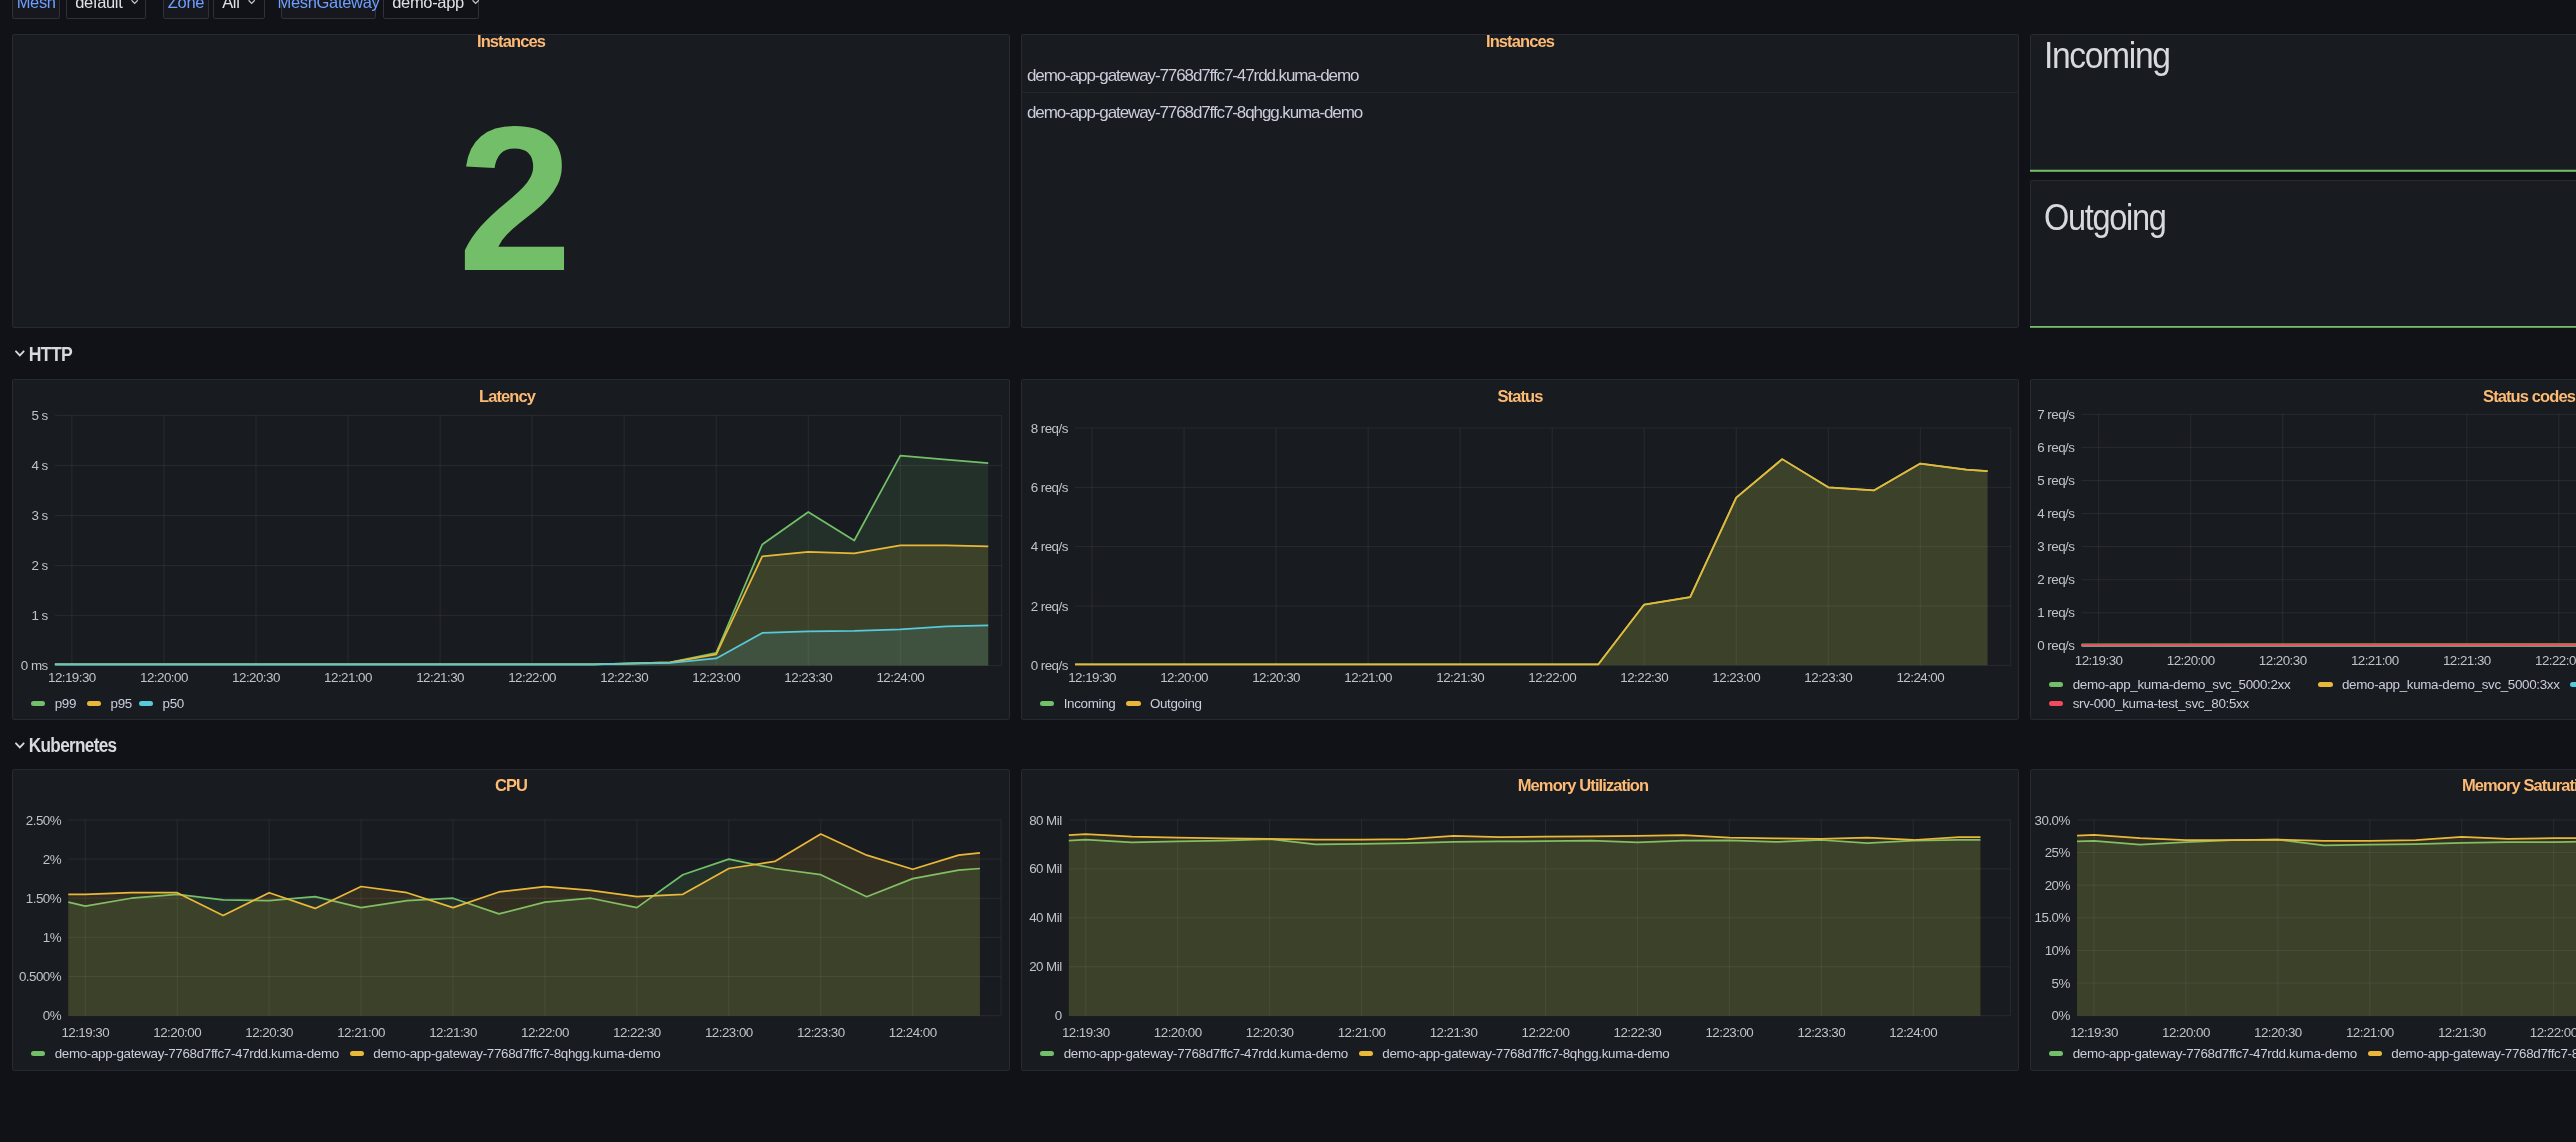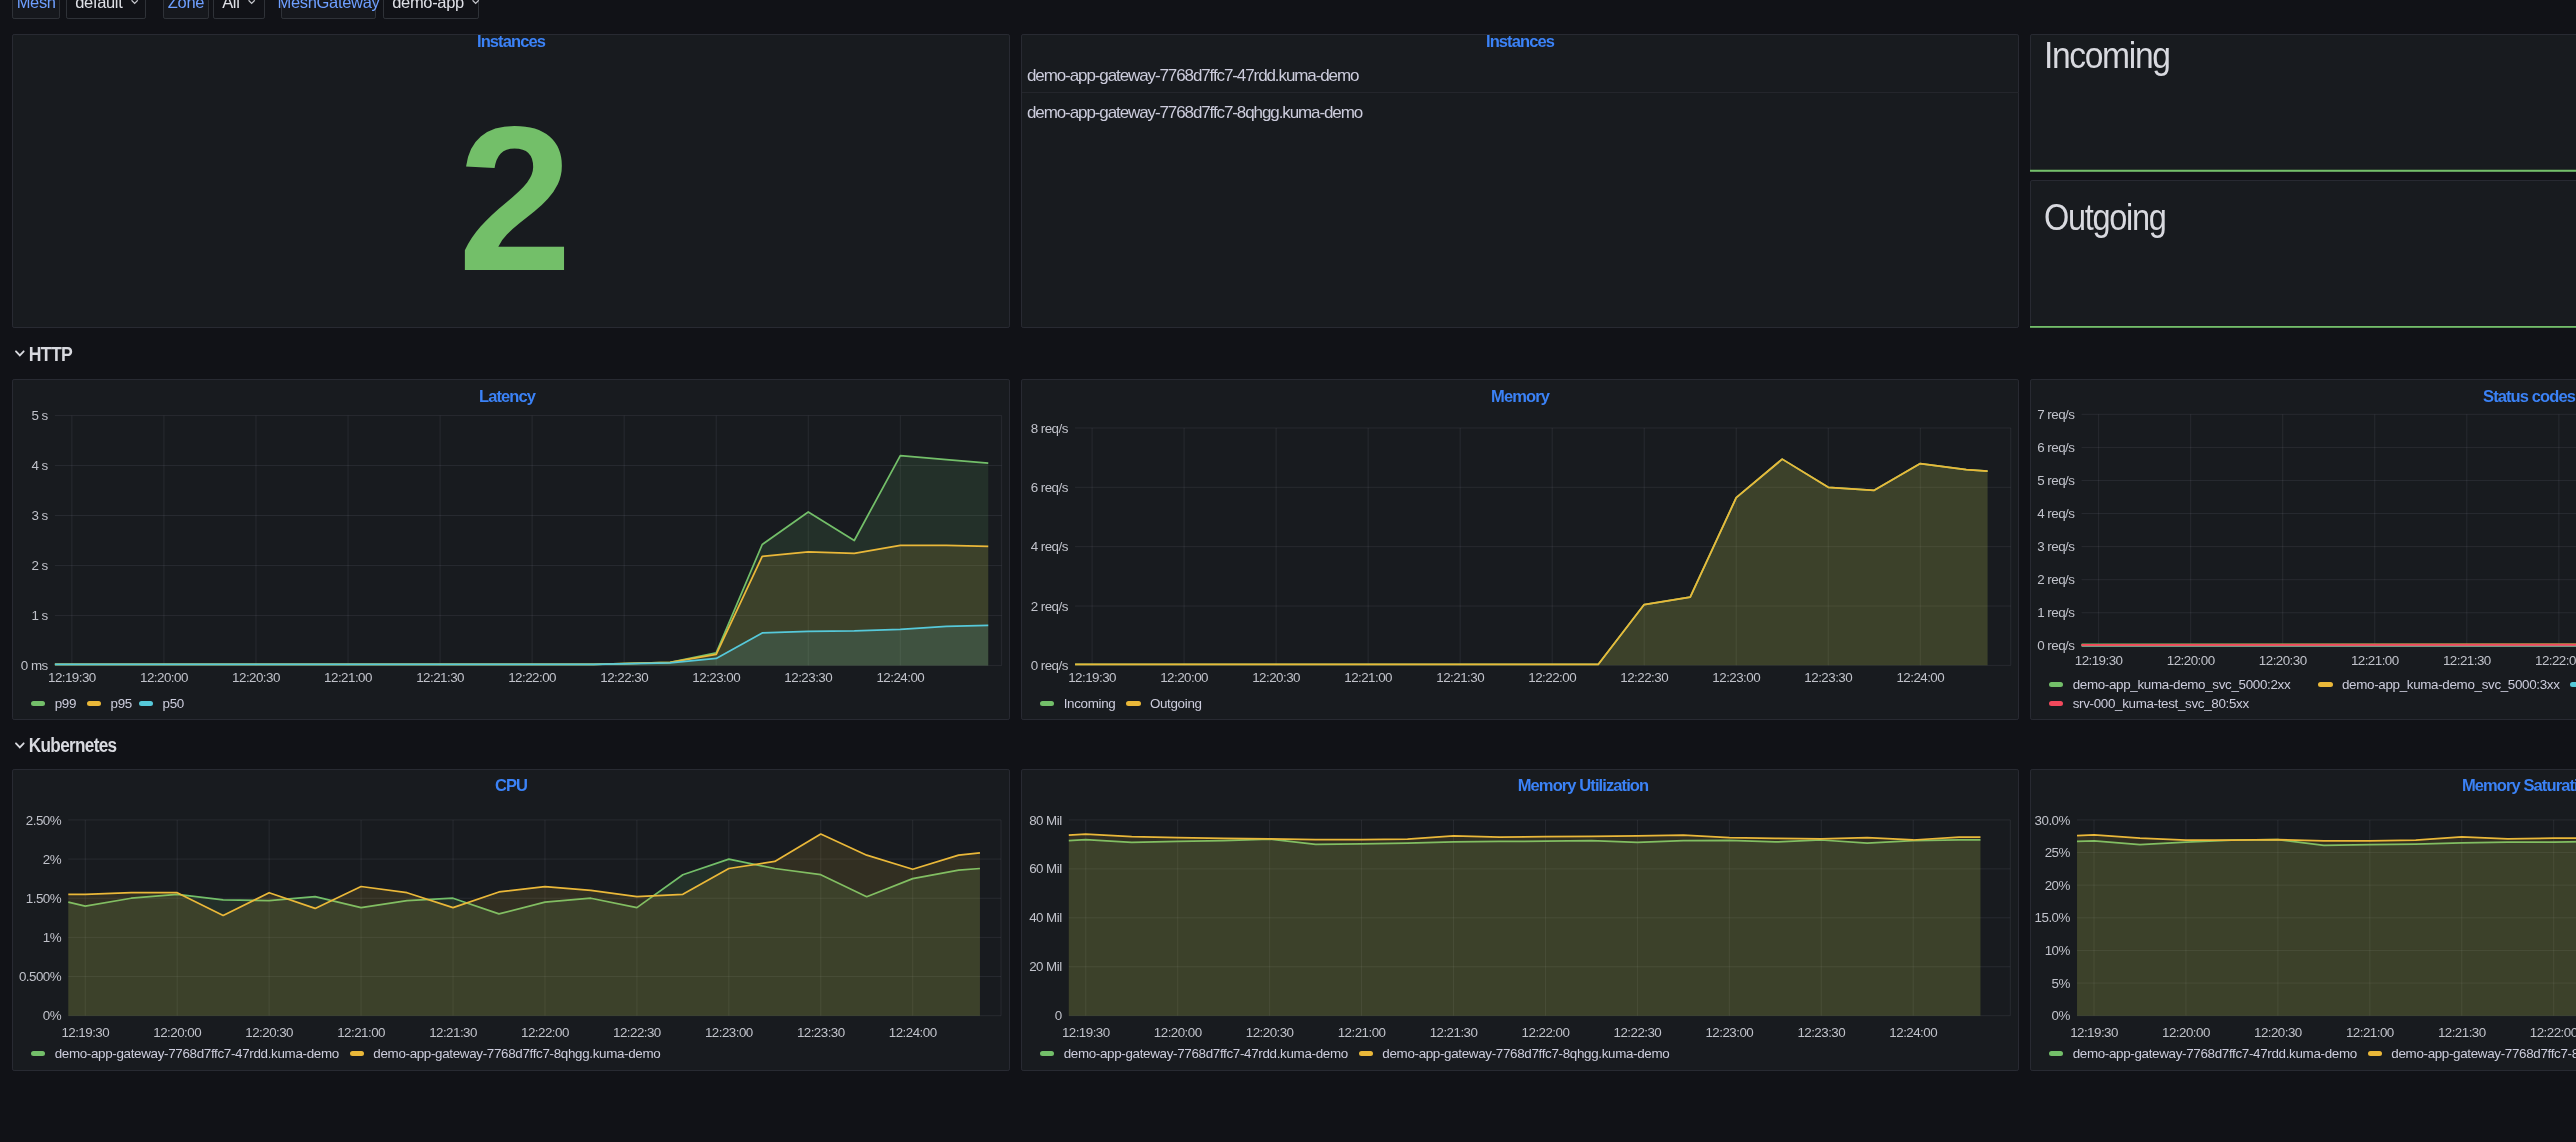--- a/index.html
+++ b/index.html
@@ -1,17 +1,17 @@
 <!DOCTYPE html>
 <html style="font-size:8.2px"><head><meta charset="utf-8"><style>
 *{margin:0;padding:0;box-sizing:border-box}
 html,body{width:3045px;height:1143px;background:#111217;font-family:"Liberation Sans",sans-serif;overflow:hidden;position:relative;letter-spacing:-0.04em}
 text{letter-spacing:-0.04em}
 .panel{position:absolute;background:#181b1f;border:1px solid #282a32;border-radius:2.1px}
-.ptitle{position:absolute;text-align:center;font-size:16.5px;font-weight:700;color:#3b82f6;white-space:nowrap;letter-spacing:-0.9px}
+.ptitle{position:absolute;text-align:center;font-size:16.5px;font-weight:700;color:#fdba74;white-space:nowrap;letter-spacing:-0.9px}
 .leg{position:absolute;display:flex;align-items:center;font-size:13.4px;color:#ccccdc;white-space:nowrap}
 .sw{display:inline-block;width:14.4px;height:4.9px;border-radius:2.6px;margin-right:9.3px;flex:none}
 .li{display:flex;align-items:center}
 svg{position:absolute;left:0;top:0}
 </style></head><body>
 
 <div style="position:absolute;left:12.2px;top:-14.4px;width:48px;height:33px;border:0.8px solid #2f3238;border-radius:2.1px;background:#16181d;display:flex;white-space:nowrap;align-items:center;justify-content:center;font-size:16.5px;font-weight:500;color:#6e9fff">Mesh</div>
 <div style="position:absolute;left:66px;top:-14.4px;width:80px;height:33px;border:0.8px solid #2f3238;border-radius:2.1px;background:transparent;display:flex;white-space:nowrap;align-items:center;justify-content:flex-start;padding-left:8.2px;font-size:16.5px;font-weight:500;color:#dfe0e6">default<svg width="9.3" height="6.2" viewBox="0 0 18 12" style="position:static;margin-left:7.2px;flex:none">
       <path d="M3 2.5 L9 8.5 L15 2.5" stroke="#c7c8ce" stroke-width="2.5" fill="none"></path>
     </svg></div>
@@ -73,21 +73,21 @@
     <polyline points="83.0,554.1 1128.6,554.1 1277.5,550.2 1366.9,534.7 1456.2,344.5 1545.6,335.8 1634.9,338.7 1724.3,323.2 1813.6,323.2 1895.0,325.1" fill="none" stroke="#eab839" stroke-width="3.4" stroke-linejoin="round"></polyline>
     <polygon points="83.0,556.0 83.0,554.1 1128.6,554.1 1277.5,551.1 1366.9,542.4 1456.2,492.9 1545.6,490.0 1634.9,489.1 1724.3,486.2 1813.6,480.3 1895.0,478.4 1895.0,556.0" fill="#56c9da" fill-opacity="0.13"></polygon>
     <polyline points="83.0,554.1 1128.6,554.1 1277.5,551.1 1366.9,542.4 1456.2,492.9 1545.6,490.0 1634.9,489.1 1724.3,486.2 1813.6,480.3 1895.0,478.4" fill="none" stroke="#56c9da" stroke-width="3.4" stroke-linejoin="round"></polyline>
   </svg>
 <div class="leg" style="left:31px;top:696px">
     <span class="li" style="margin-right:10.8px"><span class="sw" style="background:#73bf69"></span>p99</span>
     <span class="li" style="margin-right:7px"><span class="sw" style="background:#eab839"></span>p95</span>
     <span class="li" style="margin-right:10.8px"><span class="sw" style="background:#56c9da"></span>p50</span>
   </div>
 <div class="panel" style="left:1021px;top:379px;width:998px;height:341px"></div>
-<div class="ptitle" style="left:1021px;top:387px;width:998px">Memory</div>
+<div class="ptitle" style="left:1021px;top:387px;width:998px">Status</div>
 <svg style="left:1021px;top:379px" width="998" height="341" viewBox="0 0 1938 662">
     <line x1="105" y1="95.0" x2="1922" y2="95.0" stroke="rgba(204,204,220,0.12)" stroke-width="1.5"></line>
     <line x1="105" y1="210.2" x2="1922" y2="210.2" stroke="rgba(204,204,220,0.12)" stroke-width="1.5"></line>
     <line x1="105" y1="325.5" x2="1922" y2="325.5" stroke="rgba(204,204,220,0.12)" stroke-width="1.5"></line>
     <line x1="105" y1="440.8" x2="1922" y2="440.8" stroke="rgba(204,204,220,0.12)" stroke-width="1.5"></line>
     <line x1="105" y1="556.0" x2="1922" y2="556.0" stroke="rgba(204,204,220,0.12)" stroke-width="1.5"></line>
     <line x1="138.0" y1="95.0" x2="138.0" y2="556.0" stroke="rgba(204,204,220,0.12)" stroke-width="1.5"></line>
     <line x1="316.7" y1="95.0" x2="316.7" y2="556.0" stroke="rgba(204,204,220,0.12)" stroke-width="1.5"></line>
     <line x1="495.4" y1="95.0" x2="495.4" y2="556.0" stroke="rgba(204,204,220,0.12)" stroke-width="1.5"></line>
     <line x1="674.1" y1="95.0" x2="674.1" y2="556.0" stroke="rgba(204,204,220,0.12)" stroke-width="1.5"></line>

